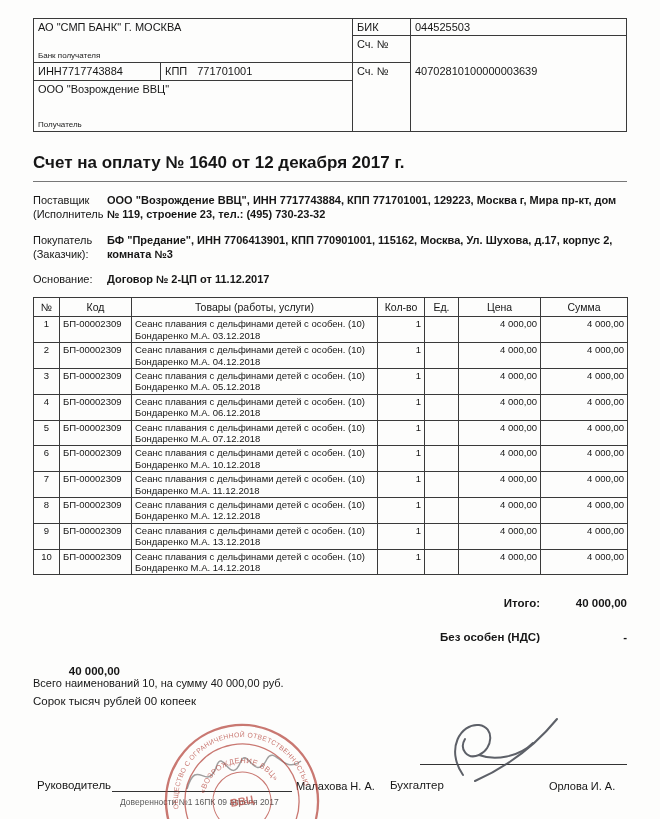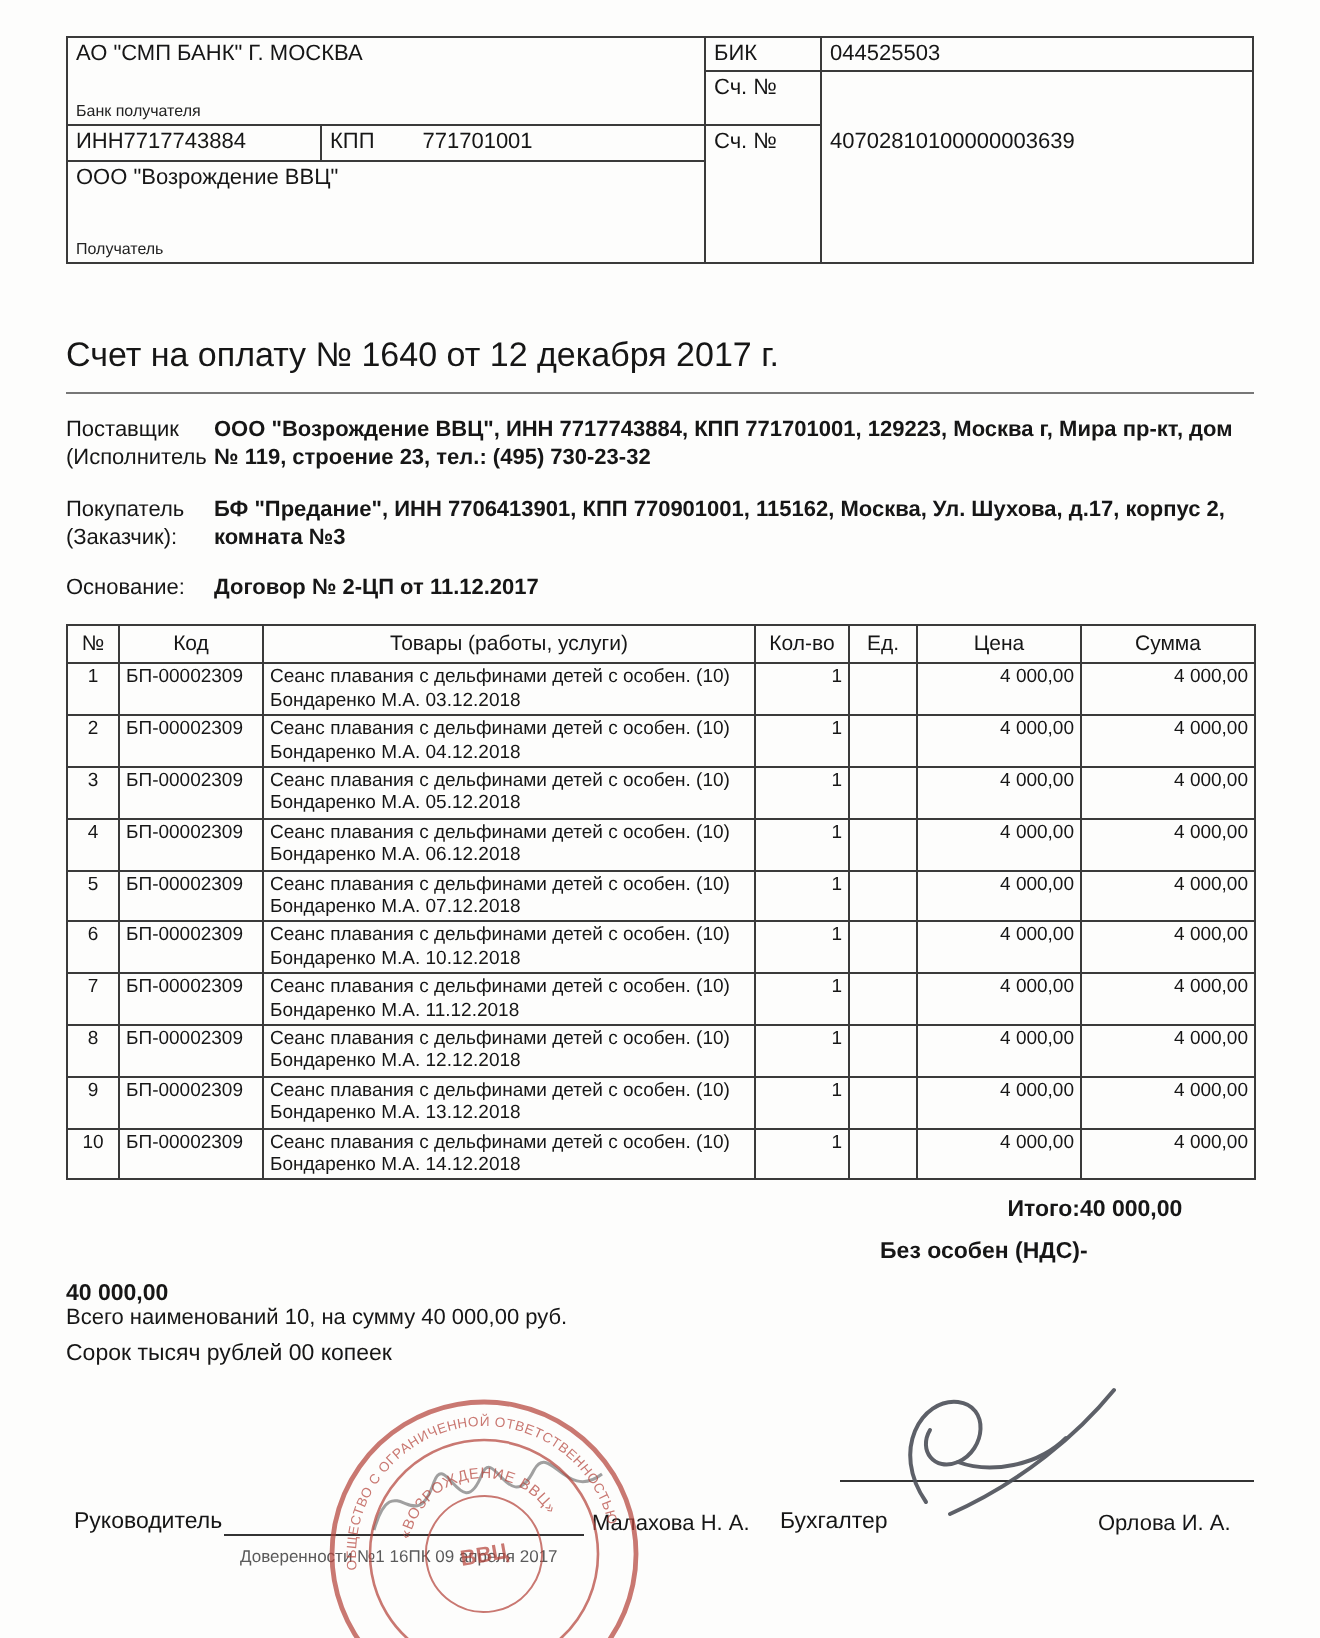--- a/index.html
+++ b/index.html
@@ -11,47 +11,47 @@
   .bank{display:grid;width:594px;grid-template-columns:127px 192px 58px auto;
         grid-template-rows:17px 27px 18px 50px;border:1px solid #3a3a3a;font-size:11px}
   .bank>div{padding:2px 4px}
   .a-bank{grid-area:1/1/3/3;border-right:1px solid #3a3a3a;border-bottom:1px solid #3a3a3a;
           display:flex;flex-direction:column;justify-content:space-between}
   .a-biklbl{grid-area:1/3/2/4;border-right:1px solid #3a3a3a;border-bottom:1px solid #3a3a3a}
   .a-bikval{grid-area:1/4/2/5;border-bottom:1px solid #3a3a3a}
   .a-corrlbl{grid-area:2/3/3/4;border-right:1px solid #3a3a3a;border-bottom:1px solid #3a3a3a}
   .a-corrval{grid-area:2/4/3/5;border-bottom:1px solid #3a3a3a}
   .a-inn{grid-area:3/1/4/2;border-right:1px solid #3a3a3a;border-bottom:1px solid #3a3a3a;display:flex;}
-  .a-kpp{grid-area:3/2/4/3;border-right:1px solid #3a3a3a;border-bottom:1px solid #3a3a3a;display:flex;gap:24px}
+  .a-kpp{grid-area:3/2/4/3;border-right:1px solid #3a3a3a;border-bottom:1px solid #3a3a3a;display:flex;gap:10px}
   .a-rec{grid-area:4/1/5/3;border-right:1px solid #3a3a3a;display:flex;flex-direction:column;justify-content:space-between}
   .a-acclbl{grid-area:3/3/5/4;border-right:1px solid #3a3a3a}
   .a-accval{grid-area:3/4/5/5}
   .sub{font-size:8px;color:#222}
 
   
-  .title{font-size:17px;font-weight:normal;margin-top:36px}
+  .title{font-size:17px;font-weight:bold;margin-top:21px}
   .rule{width:594px;border-top:1px solid #777;margin-top:8px}
 
   
   .party{display:flex;width:594px;font-size:11px;margin-top:11px;line-height:1.3}
   .party .lbl{width:74px;flex:none}
   .party .val{flex:1;font-weight:bold}
 
   
   table.items{border-collapse:collapse;width:594px;table-layout:fixed;margin-top:11px}
   table.items th,table.items td{border:1px solid #3a3a3a;vertical-align:top}
   table.items th{font-size:10.5px;font-weight:normal;text-align:center;padding:3px 2px}
   table.items td{font-size:9.5px;line-height:1.2;padding:1px 3px}
   td.c{text-align:center}
   td.r{text-align:right}
 
   
-  .trow{display:flex;width:594px;font-weight:bold;font-size:11.5px;margin-top:9px}
+  .trow{display:flex;width:594px;font-weight:bold;font-size:11.5px;margin-top:22px}
   .trow .tl{width:507px;text-align:right}
-  .trow .tv{width:87px;}
+  .trow .tv{width:87px;text-align:right}
 
   
   .sum1{font-size:11px;}
   .sum2{font-size:11.5px;font-weight:normal;margin-top:6px}
 
   
   .sig{position:relative;height:165px;margin-top:12px}
   .sig .abs{position:absolute}
   .sigline{border-bottom:1px solid #333;height:0}
   .siglabel{font-size:11.5px;font-weight:normal}

